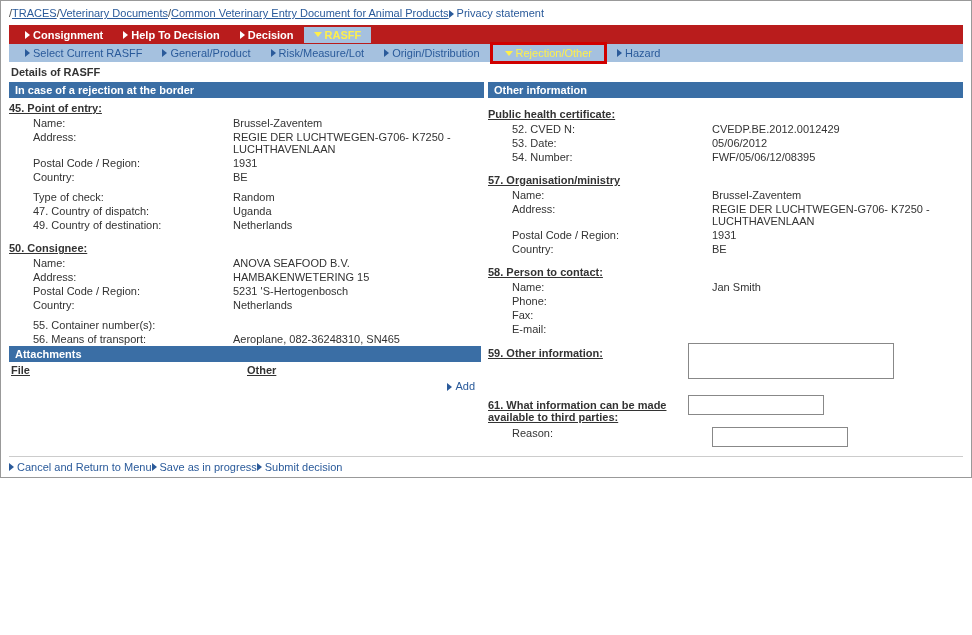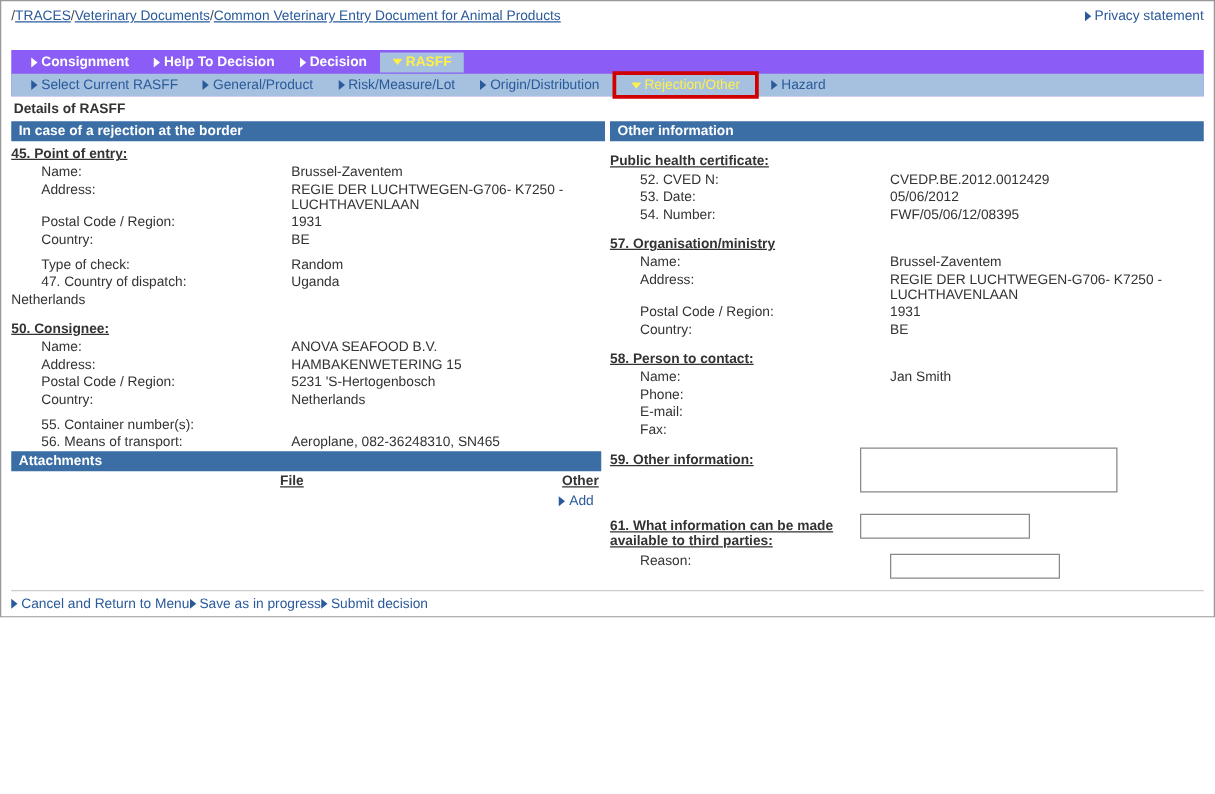--- a/index.html
+++ b/index.html
@@ -1,25 +1,25 @@
 <!DOCTYPE html>
 <html><head>
 <meta charset="utf-8">
 <style>
   html,body{margin:0;padding:0;font-family:Verdana,Arial,sans-serif;font-size:11px;color:#333;background:#fff}
   a{color:#2a5a9a;text-decoration:none}
   .page{width:972px;border:1px solid #999;box-sizing:border-box;padding:4px 8px}
-  .topbar{display:flex;justify-content:space-between;align-items:center;padding:2px 0 21px}
+  .topbar{display:flex;justify-content:flex-start;align-items:center;padding:2px 0 6px}
   .crumbs{color:#4b4b4b}
   .crumbs a{color:#2a5a9a;text-decoration:underline}
   .crumbs span.sep{color:#4b4b4b}
   .arrow{display:inline-block;width:0;height:0;border-top:4px solid transparent;border-bottom:4px solid transparent;border-left:5px solid #2a5a9a;margin-right:3px;vertical-align:middle}
   .arrow-down{display:inline-block;width:0;height:0;border-left:4px solid transparent;border-right:4px solid transparent;border-top:5px solid #2a5a9a;margin-right:3px;vertical-align:middle}
   .arrow-white{border-left-color:#fff}
-  .tabs{background:#8b5cf6}
+  .tabs{background:#b91c1c}
   .tabrow{display:flex;align-items:center;height:19px;padding-left:6px}
   .tab{color:#fff;font-weight:bold;padding:2px 10px;cursor:pointer;display:flex;align-items:center}
   .tab .arrow{border-left-color:#fff}
   .tab.active{background:#a5c1df;color:#ffef4a}
   .tab.active .arrow-down{border-top-color:#ffef4a}
   .subtabs{background:#a5c1df;display:flex;align-items:center;height:18px;padding-left:6px}
   .subtab{color:#2a5a9a;font-weight:normal;padding:2px 10px;cursor:pointer;display:flex;align-items:center}
   .subtab .arrow{border-left-color:#2a5a9a}
   .subtab.active{color:#ffef4a}
   .subtab.active .arrow-down{border-top-color:#ffef4a}
@@ -31,21 +31,21 @@
   .group-h{font-weight:bold;text-decoration:underline;padding:4px 0 2px;color:#333}
   .kv{display:flex;padding:1px 0}
   .kv .k{width:200px;padding-left:24px}
   .kv .v{flex:1}
   .kv .k-narrow{width:200px;padding-left:24px}
   .inp{width:200px;height:30px;border:1px solid #888;resize:none;font-family:inherit;font-size:11px}
   .inp-small{width:130px;height:16px;border:1px solid #888;font-family:inherit;font-size:11px}
   .att{width:472px}
   .att-head{background:#3a6ea5;color:#fff;font-weight:bold;padding:2px 6px}
   .att-table{display:flex}
-  .att-col{flex:1;text-align:right;font-weight:bold;text-decoration:underline;padding:2px}
+  .att-col{flex:1;text-align:left;font-weight:bold;text-decoration:underline;padding:2px}
   .add-row{text-align:right;padding:2px 6px}
   .footer{border-top:1px solid #ccc;margin-top:8px;padding-top:4px;display:flex;}
   .footer a{display:flex;align-items:center}
   .spacer{height:6px}
 </style>
 </head>
 <body>
 
 <div class="page">
   <div class="topbar">
@@ -129,20 +129,21 @@
       <div class="spacer"></div>
       <div class="kv">
           <div class="k">Type of check:</div>
           <div class="v">Random</div>
         </div>
       <div class="kv">
           <div class="k">47. Country of dispatch:</div>
           <div class="v">Uganda</div>
         </div>
       <div class="kv">
+          <div class="k">49. Country of destination:</div>
           <div class="v">Netherlands</div>
         </div>
       <div class="spacer"></div>
       <div class="group-h">50. Consignee:</div>
       <div class="kv">
           <div class="k">Name:</div>
           <div class="v">ANOVA SEAFOOD B.V.</div>
         </div>
       <div class="kv">
           <div class="k">Address:</div>
@@ -214,25 +215,25 @@
       <div class="group-h">58. Person to contact:</div>
       <div class="kv">
           <div class="k-narrow">Name:</div>
           <div class="v">Jan Smith</div>
         </div>
       <div class="kv">
           <div class="k-narrow">Phone:</div>
           <div class="v"></div>
         </div>
       <div class="kv">
+          <div class="k-narrow">Fax:</div>
+          <div class="v"></div>
+        </div>
+      <div class="kv">
           <div class="k-narrow">E-mail:</div>
-          <div class="v"></div>
-        </div>
-      <div class="kv">
-          <div class="k-narrow">Fax:</div>
           <div class="v"></div>
         </div>
       <div class="spacer"></div>
       <div class="kv">
         <div class="k-narrow group-h" style="padding-left:0">59. Other information:</div>
         <div class="v"><textarea class="inp" style=""></textarea></div>
       </div>
       <div class="spacer"></div>
         <div class="spacer"></div>
       <div class="kv">

